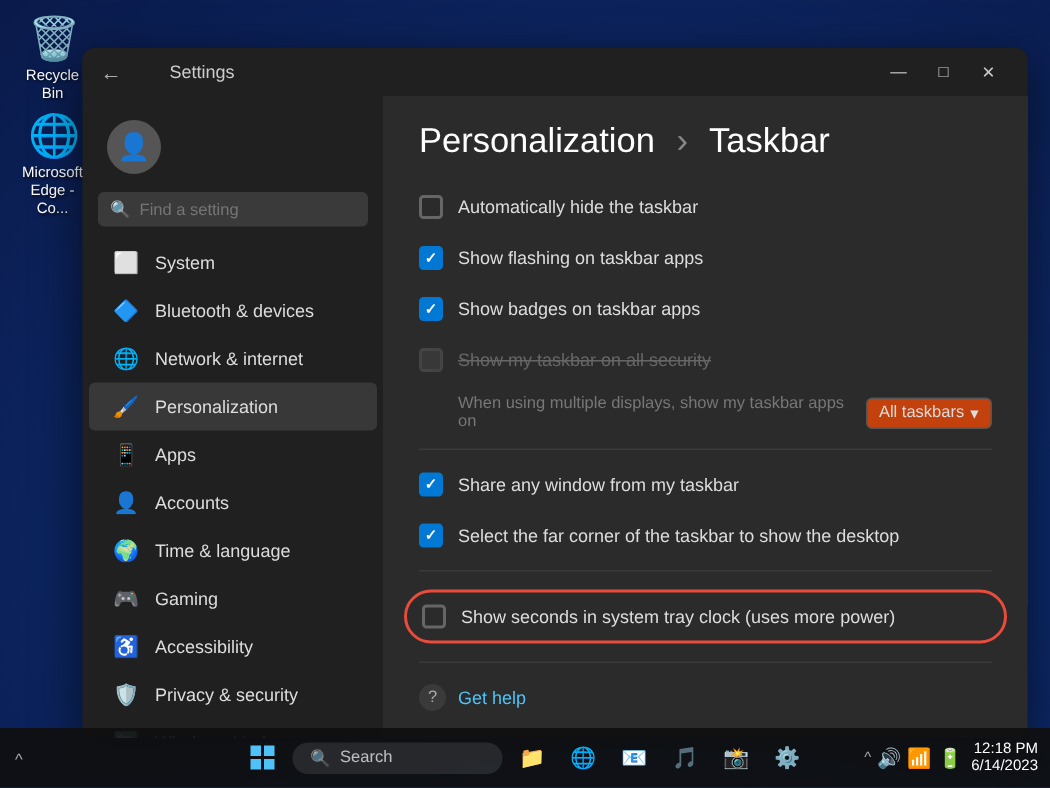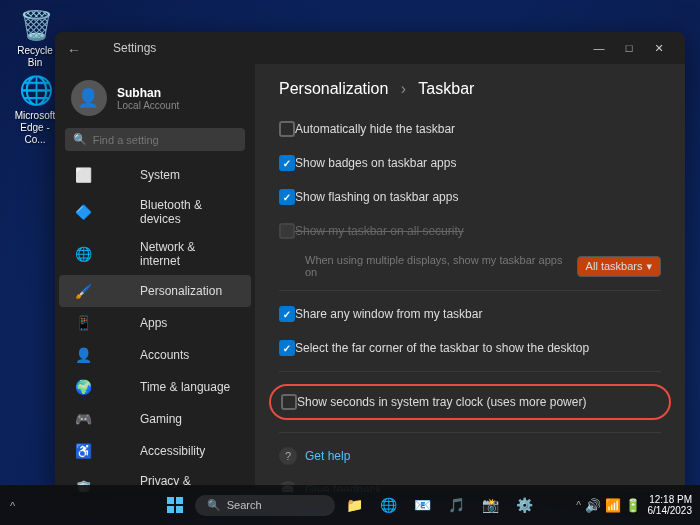--- a/index.html
+++ b/index.html
@@ -246,52 +246,52 @@
       height: 18px;
       display: flex;
       align-items: center;
       justify-content: center;
       font-size: 14px;
       flex-shrink: 0;
     }
     .nav-label {
       font-size: 12px;
       color: #ddd;
-      margin-left: 37px;
     }
 
     
     .main-content {
       flex: 1;
       background: #2b2b2b;
       overflow-y: auto;
       padding: 16px 24px;
     }
 
     .page-title {
-      font-size: 16px;
+      font-size: 23px;
       color: white;
       font-weight: 300;
       margin-bottom: 16px;
     }
     .page-title .breadcrumb-sep {
       margin: 0 8px;
       color: #888;
     }
 
     
     .settings-section {
       display: flex;
       flex-direction: column;
       gap: 4px;
     }
 
     .setting-row {
       display: flex;
       align-items: center;
+      gap: 10px;
       padding: 7px 0;
       border-radius: 4px;
     }
     .setting-row.highlighted {
       border: 2px solid #e74c3c;
       border-radius: 18px;
       padding: 8px 10px;
       margin: 4px -10px;
     }
 
@@ -400,24 +400,20 @@
         <div class="win-btn close">✕</div>
       </div>
     </div>
 
     <div class="settings-body">
 
       <div class="sidebar">
 
         <div class="user-profile">
           <div class="avatar">👤</div>
-          <div class="user-info">
-            <div class="user-name">Subhan</div>
-            <div class="user-type">Local Account</div>
-          </div>
         </div>
 
         <div class="sidebar-search">
           <span class="sidebar-search-icon">🔍</span>
           <input type="text" placeholder="Find a setting" style="">
         </div>
 
         <div class="nav-item">
           <div class="nav-icon" style="color:#4fc3f7;">⬜</div>
           <span class="nav-label">System</span>
@@ -474,26 +470,26 @@
 
         <div class="settings-section">
 
           <div class="setting-row">
             <div class="checkbox"></div>
             <span class="setting-label">Automatically hide the taskbar</span>
           </div>
 
           <div class="setting-row">
             <div class="checkbox checked"></div>
-            <span class="setting-label">Show badges on taskbar apps</span>
+            <span class="setting-label">Show flashing on taskbar apps</span>
           </div>
 
           <div class="setting-row">
             <div class="checkbox checked"></div>
-            <span class="setting-label">Show flashing on taskbar apps</span>
+            <span class="setting-label">Show badges on taskbar apps</span>
           </div>
 
           <div class="setting-row">
             <div class="checkbox disabled"></div>
             <span class="setting-label disabled">Show my taskbar on all security</span>
           </div>
 
           <div style="display:flex; align-items:center; gap:10px; padding: 4px 0 4px 26px;">
             <span style="font-size:11px; color:#777; flex:1;">When using multiple displays, show my taskbar apps on</span>
             <div class="dropdown-btn">

